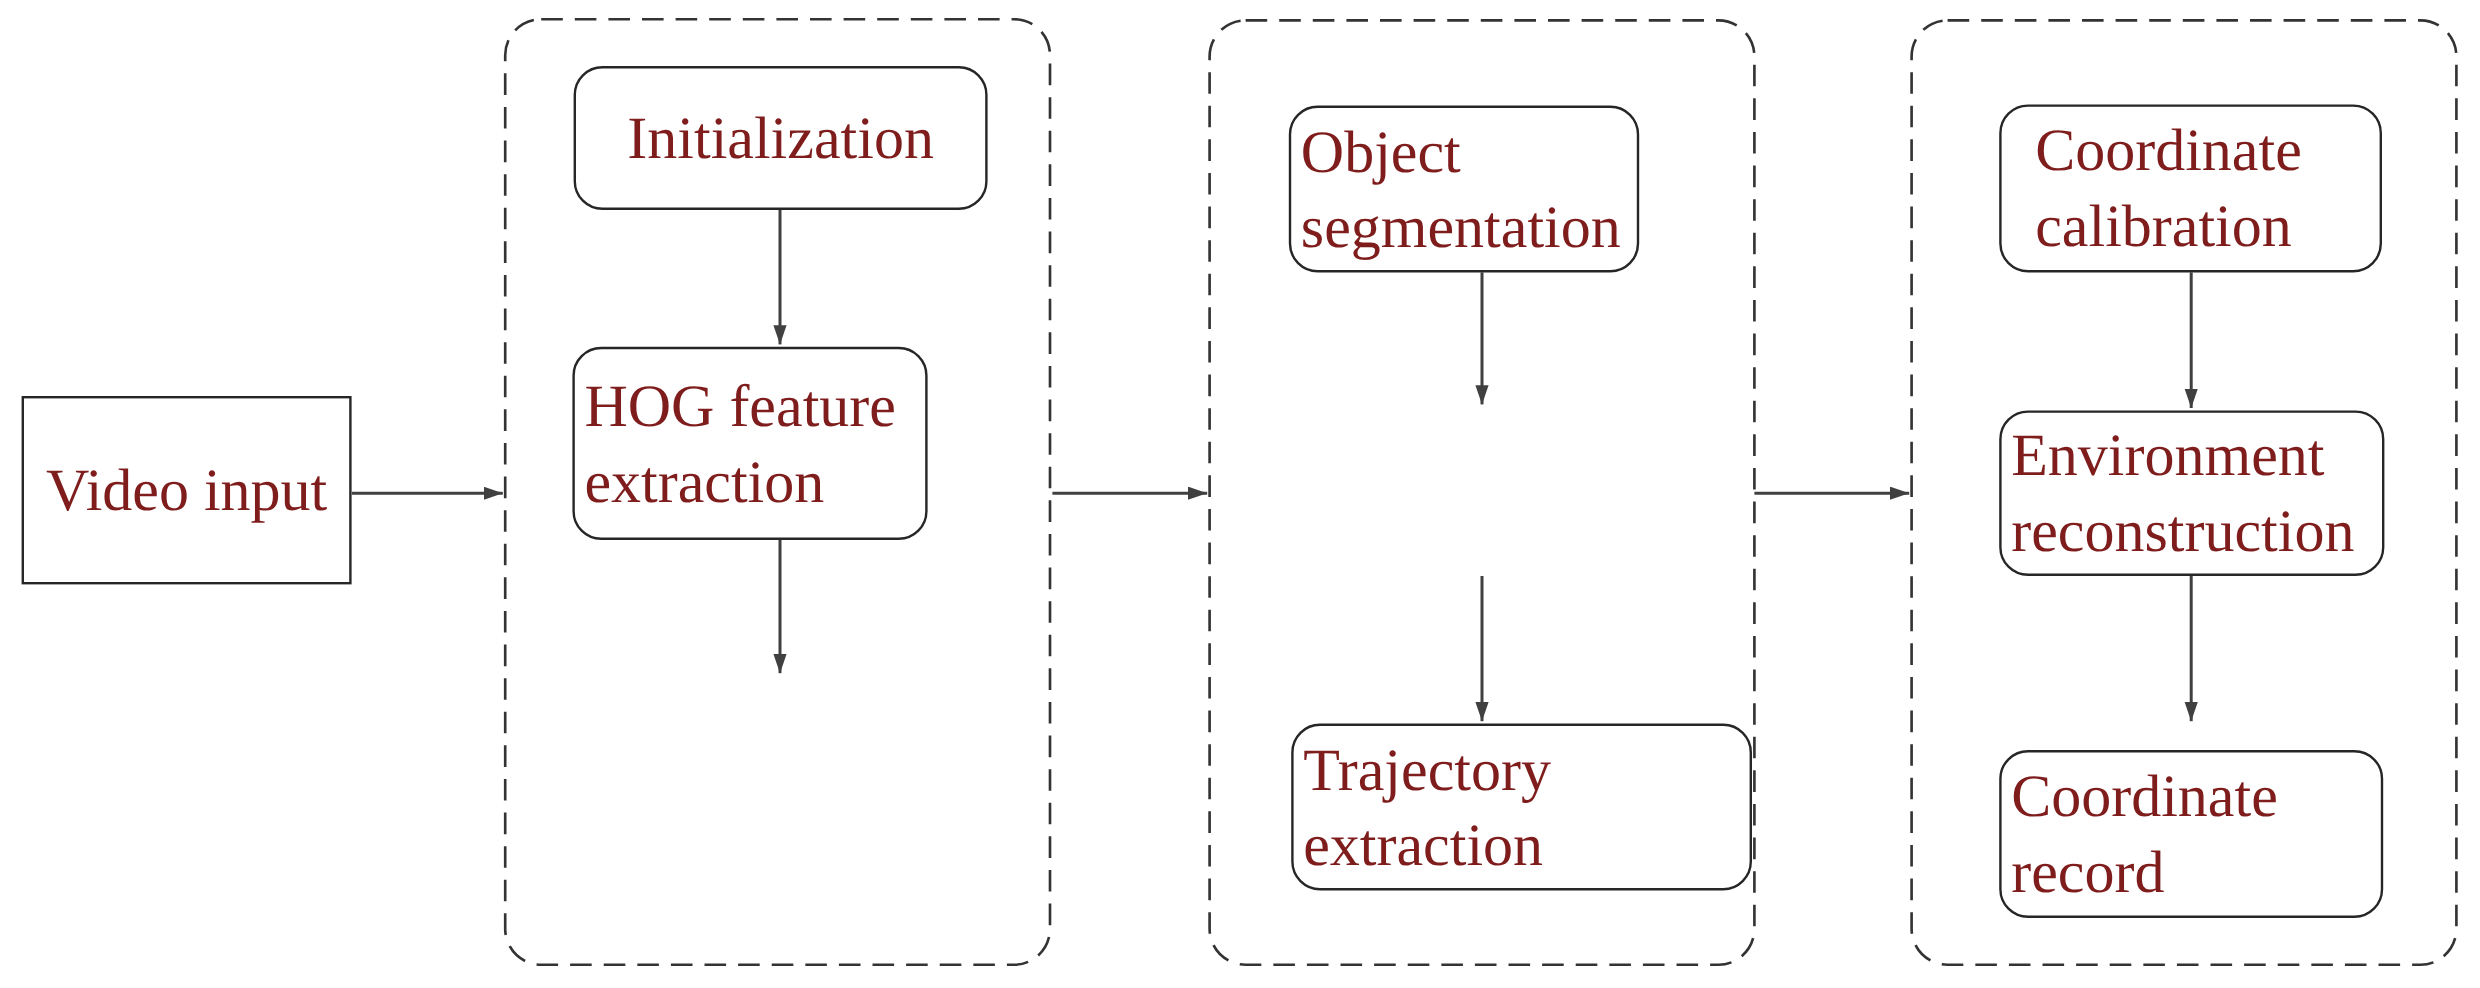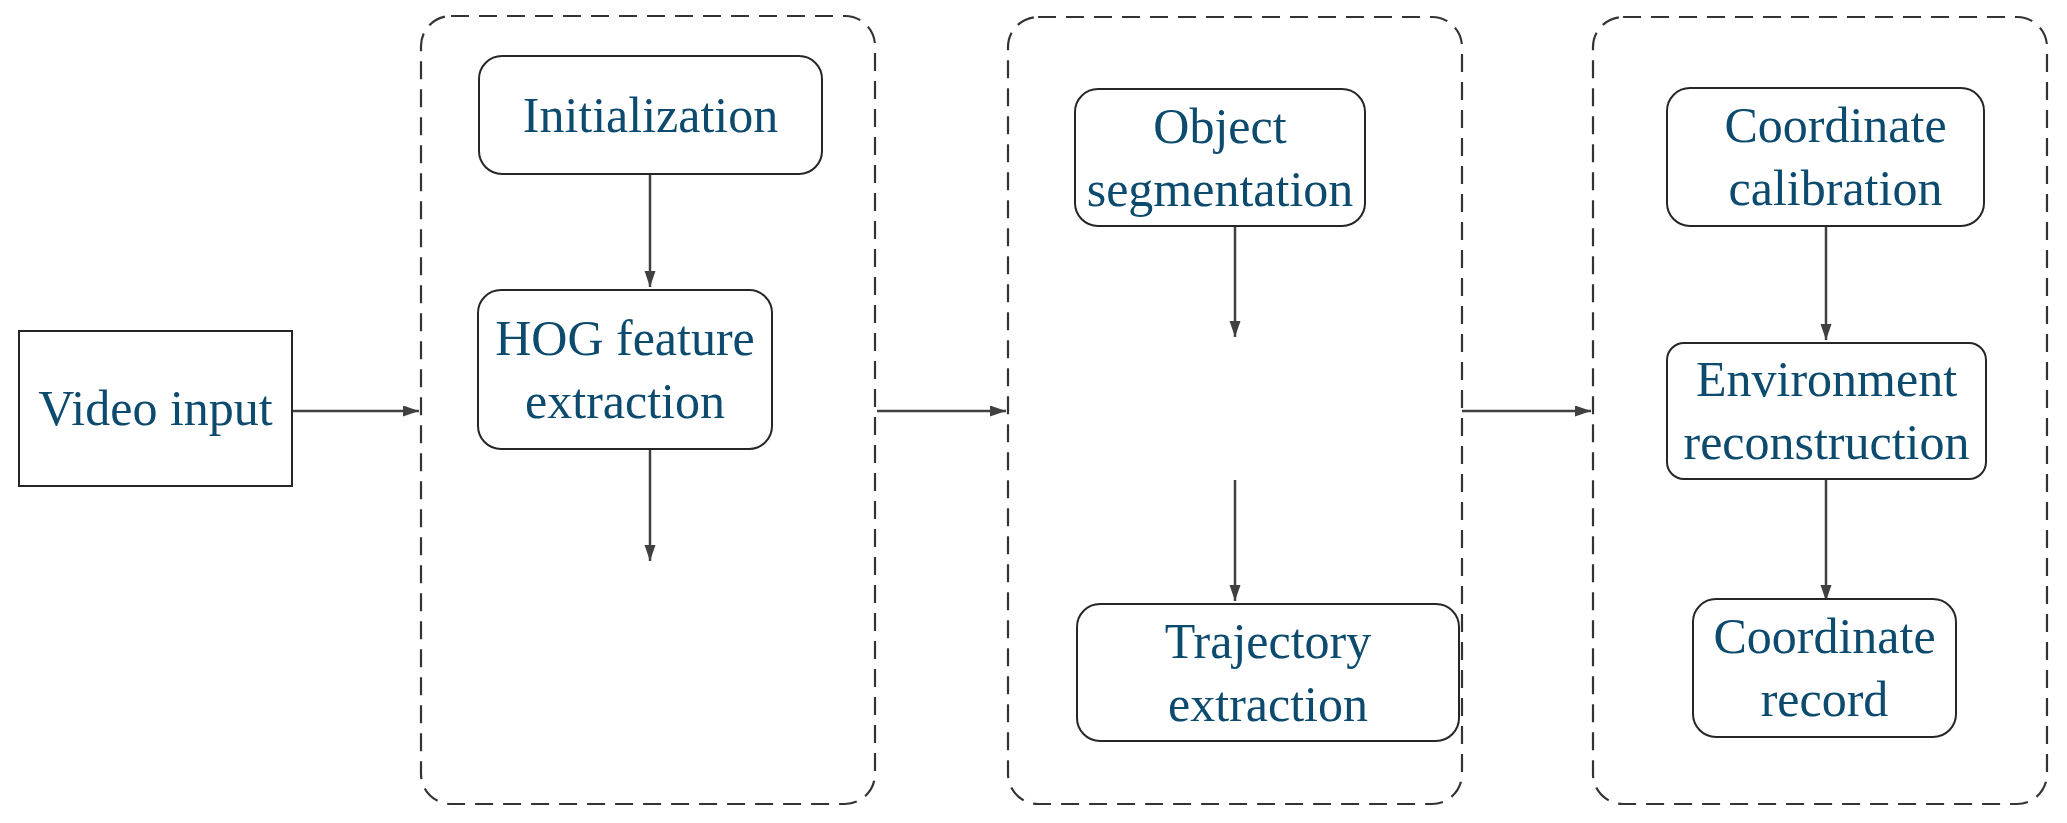--- a/index.html
+++ b/index.html
@@ -16,24 +16,24 @@
     left:0; top:0;
   }
   .node{
     position:absolute;
     box-sizing:border-box;
     background:#ffffff;
     border:2px solid #262626;
     display:flex;
     align-items:center;
     justify-content:center;
-    text-align:center;
+    text-align:left;
     font-size:50px;
     line-height:1.26;
-    color:#0c4a6e;
+    color:#7f1d1d;
     padding:0 8px;
   }
   .node.rounded{ border-radius:24px; border-width:2.5px; }
   .node.square{ border-radius:0; }
   .lbl{ display:block; }
 </style>
 </head>
 <body>
 
 <div class="canvas">
@@ -77,20 +77,20 @@
   <div class="node rounded" style="left:1074px; top:88px; width:292px; height:139px;">
     <span class="lbl">Object segmentation</span>
   </div>
   <div class="node rounded" style="left:1076px; top:603px; width:384px; height:139px;">
     <span class="lbl">Trajectory extraction</span>
   </div>
 
   <div class="node rounded" style="left:1666px; top:87px; width:319px; height:140px;padding-left:28px;">
     <span class="lbl">Coordinate calibration</span>
   </div>
-  <div class="node rounded" style="left:1666px; top:342px; width:321px; height:138px;border-radius:18px;">
+  <div class="node rounded" style="left:1666px; top:342px; width:321px; height:138px;">
     <span class="lbl">Environment reconstruction</span>
   </div>
-  <div class="node rounded" style="left:1666px; top:598px; width:265px; height:140px;margin-left:26px;">
+  <div class="node rounded" style="left:1666px; top:625px; width:320px; height:140px;">
     <span class="lbl">Coordinate record</span>
   </div>
 
 </div>
 
 </body></html>

